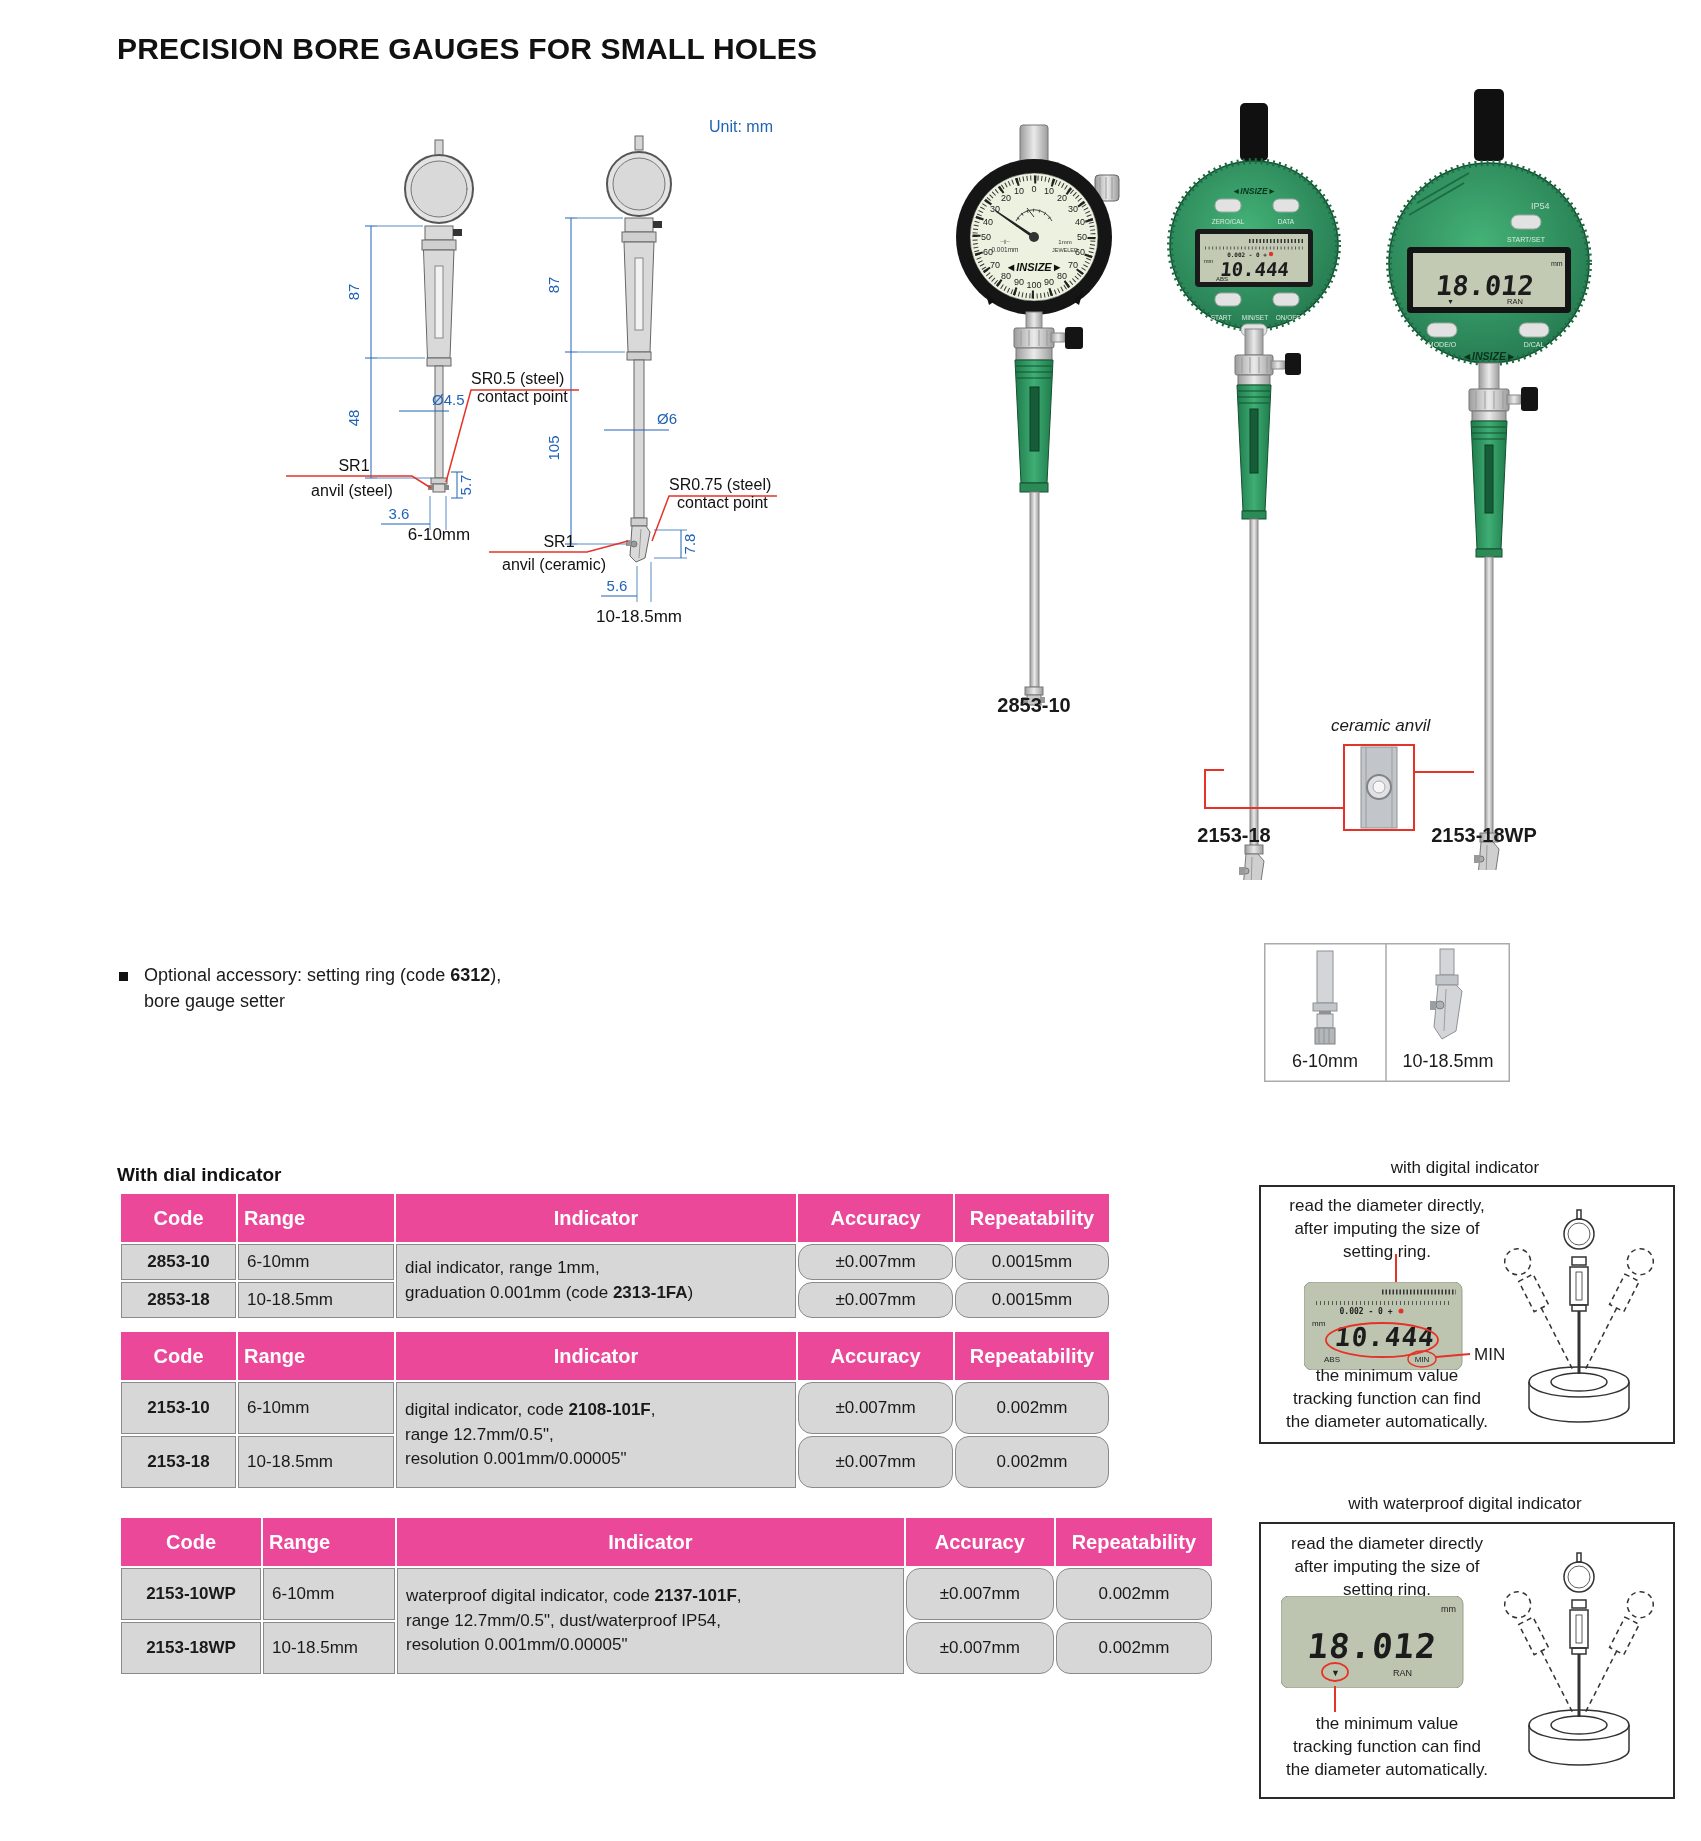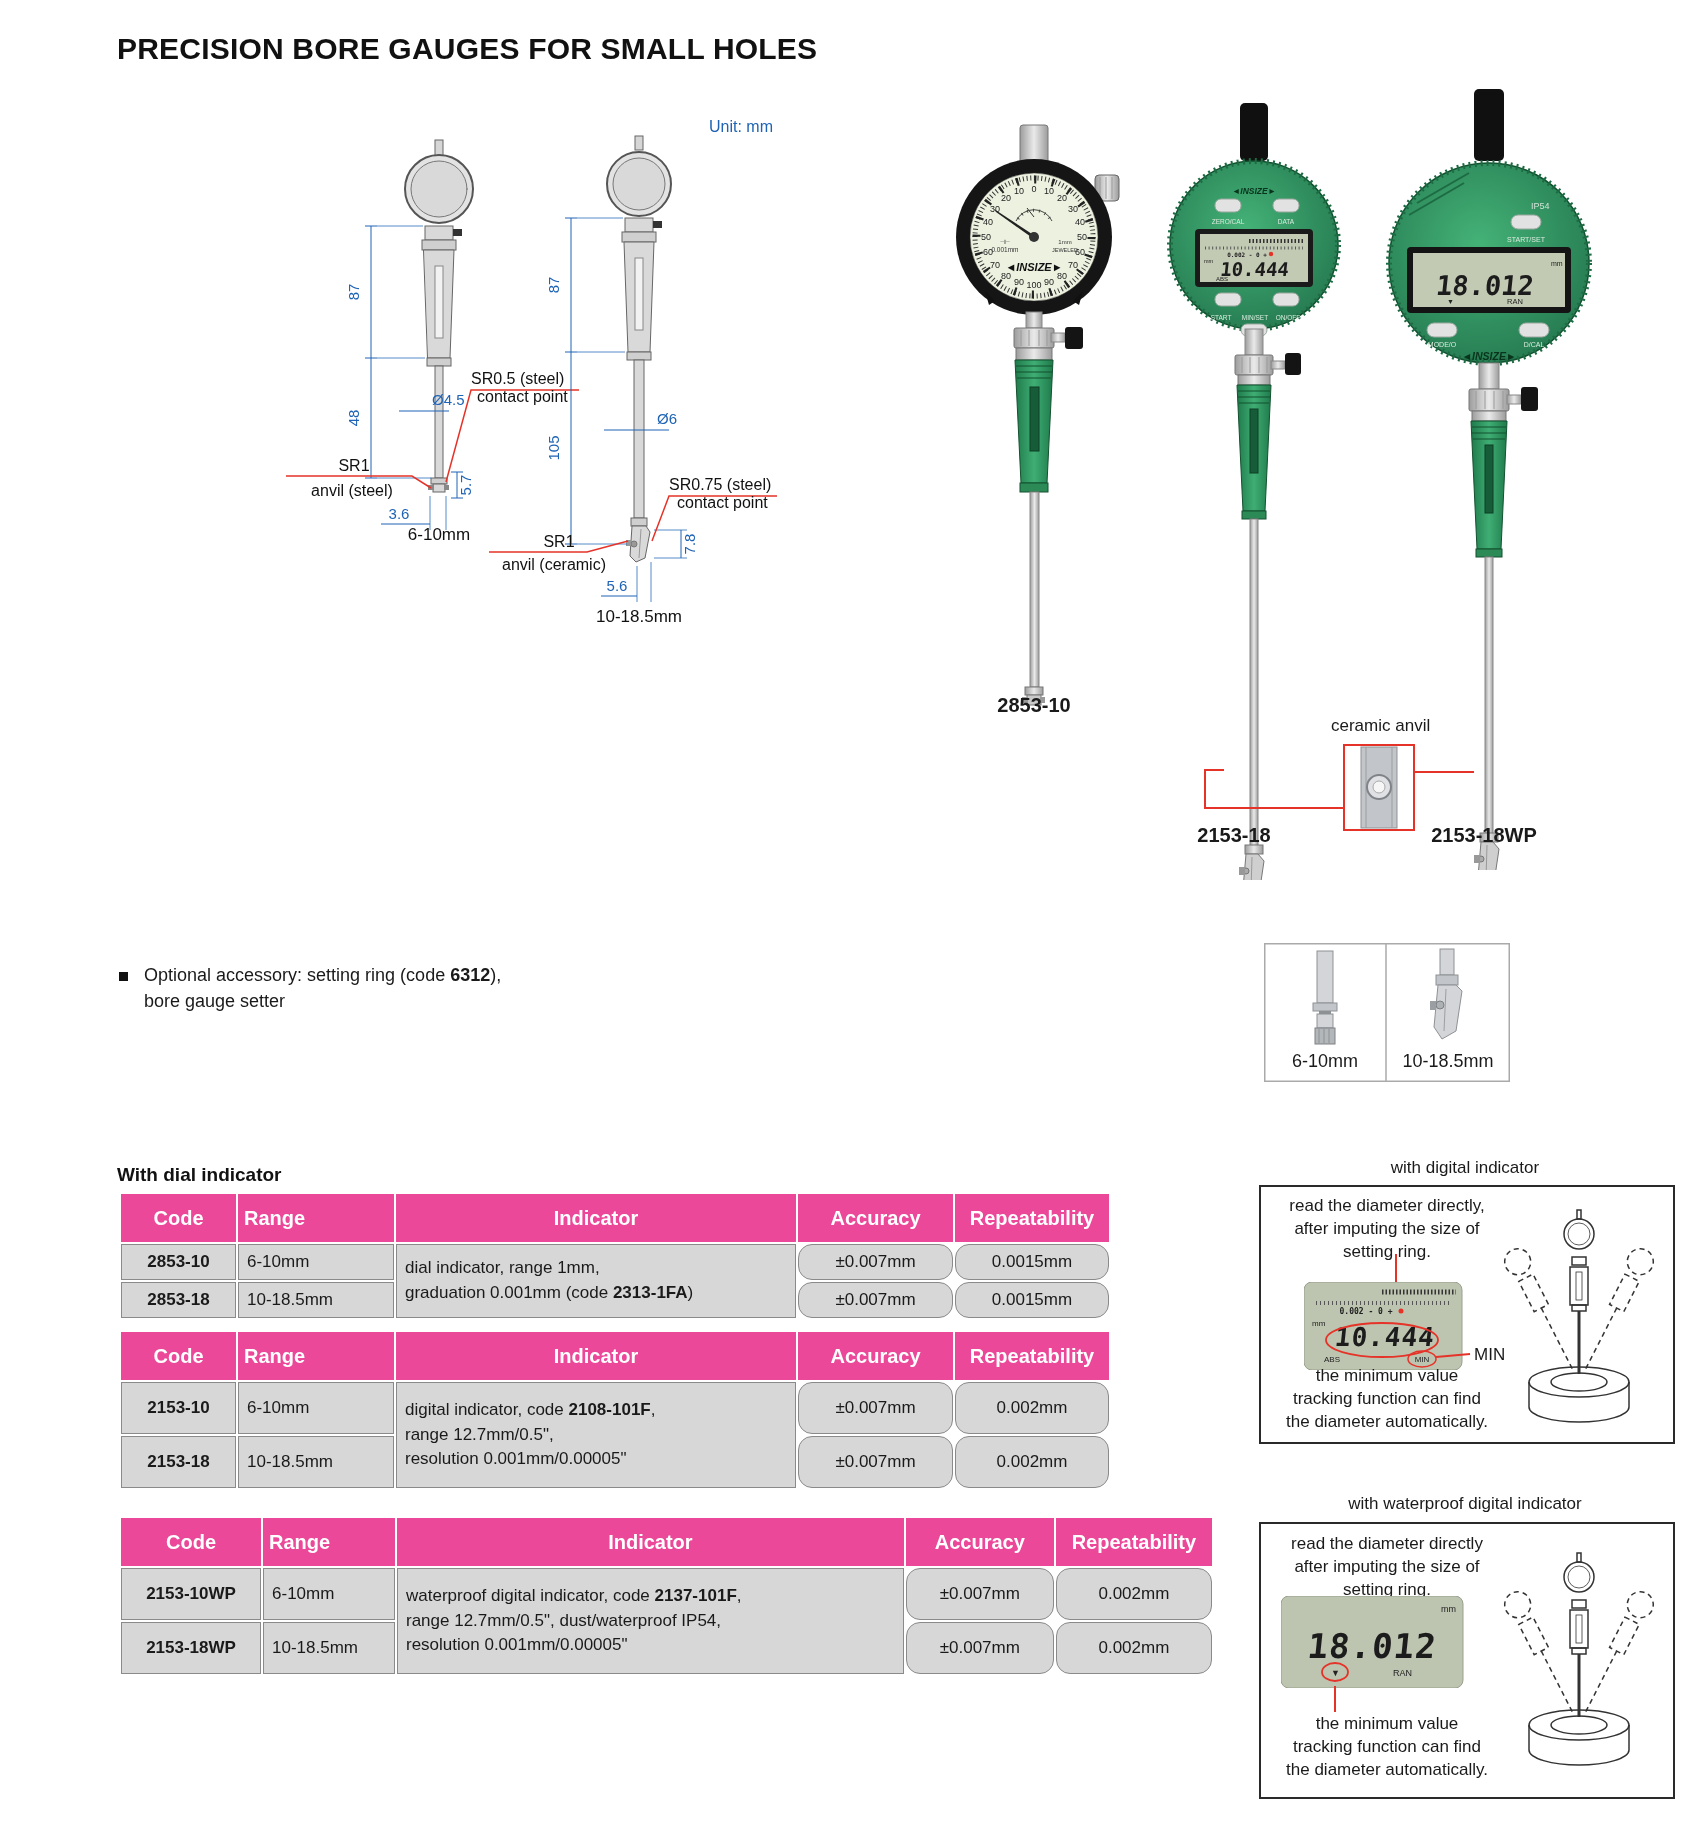--- a/index.html
+++ b/index.html
@@ -341,21 +341,21 @@
   <svg class="abs" style="left:1130px;top:690px;z-index:5;" width="560" height="190" viewBox="0 0 560 190">
     <polyline points="75,80 56,80 56,118 195,118" fill="none" stroke="#e63329" stroke-width="2"></polyline>
     <line x1="265" y1="82" x2="325" y2="82" stroke="#e63329" stroke-width="2"></line>
     <rect x="195" y="55" width="70" height="85" fill="#ffffff" stroke="#e63329" stroke-width="2"></rect>
     <rect x="212" y="57" width="36" height="81" fill="#c2c5c9" stroke="#8e9194"></rect>
     <line x1="217" y1="57" x2="217" y2="138" stroke="#9b9ea2"></line>
     <line x1="243" y1="57" x2="243" y2="138" stroke="#9b9ea2"></line>
     <circle cx="230" cy="97" r="12" fill="#dfe1e4" stroke="#808387" stroke-width="2"></circle>
     <circle cx="230" cy="97" r="6" fill="#f6f6f6" stroke="#aaa"></circle>
   </svg>
-  <div class="abs ceramic-label" style="left:1312px;top:716px;">ceramic anvil</div>
+  <div class="abs ceramic-label" style="left:1312px;top:716px;font-style:italic;">ceramic anvil</div>
 
   <div class="abs code-label" style="left:950px;top:694px;width:130px;">2853-10</div>
   <div class="abs code-label" style="left:1150px;top:824px;width:130px;">2153-18</div>
   <div class="abs code-label" style="left:1385px;top:824px;width:160px;">2153-18WP</div>
 
   <div class="abs" style="left:100px;top:972px;width:9px;height:9px;background:#111;"></div>
   <div class="abs bullet-line" style="left:125px;top:962px;width:520px;">
     <span>Optional accessory: setting ring (code </span><b>6312</b><span>),</span><br>
     <span>bore gauge setter</span>
   </div>

